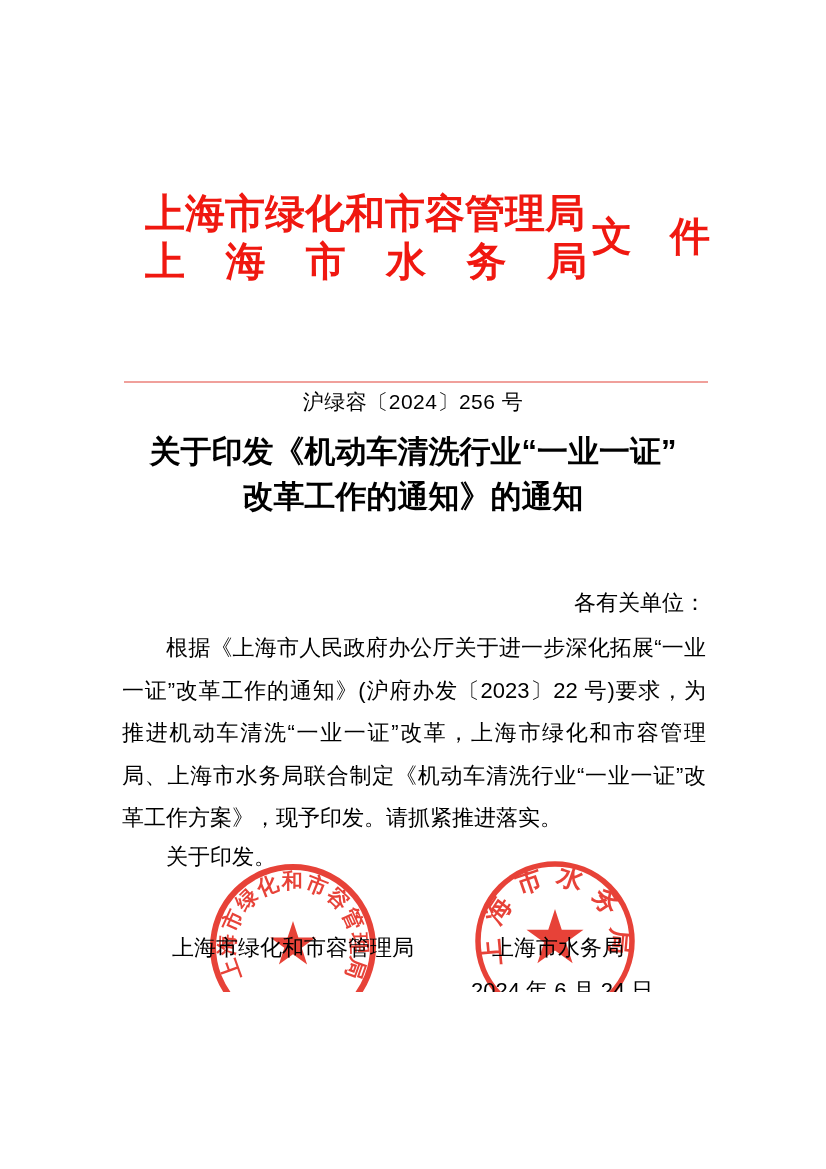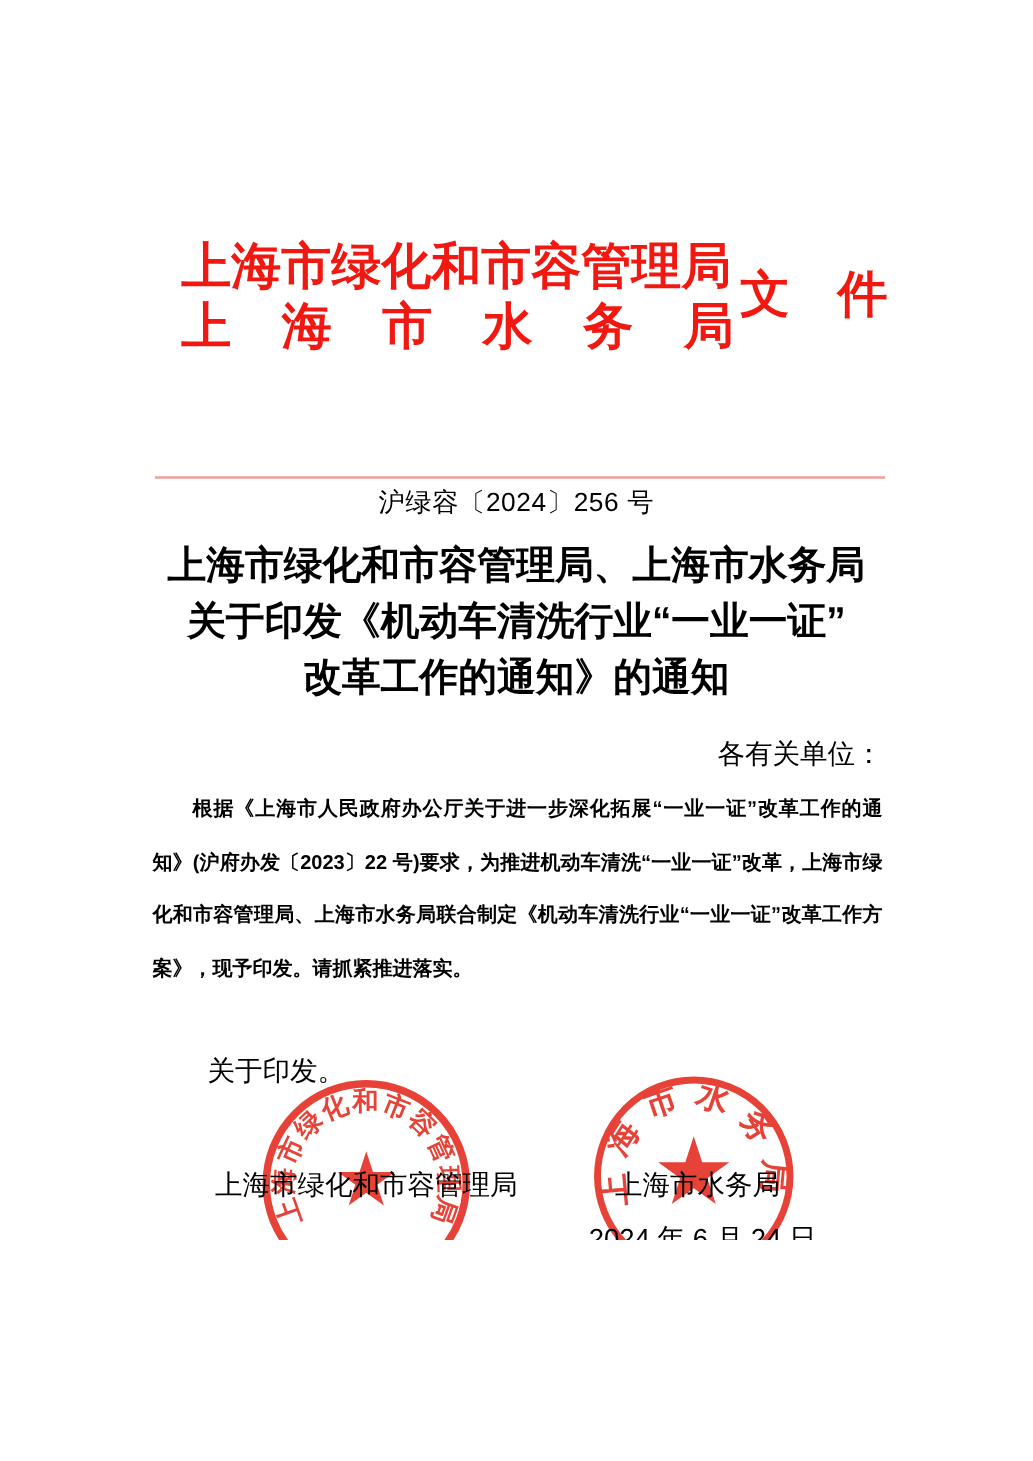--- a/index.html
+++ b/index.html
@@ -52,21 +52,21 @@
     text-align: center; font-size: 31px; font-weight: 700;
     line-height: 45px;
   }
   
   .salutation {
     position: absolute; left: 122px; top: 589px; width: 584px;
     font-size: 22px; font-weight: 500; line-height: 28px; text-align: right;
   }
   .body-paragraph {
     position: absolute; left: 122px; top: 627px; width: 584px;
-    font-size: 16px; font-weight: 700; line-height: 42.5px;
+    font-size: 22px; font-weight: 400; line-height: 42.5px;
     text-align: justify; text-indent: 2em;
   }
   .closing {
     position: absolute; left: 122px; top: 843px; width: 584px;
     font-size: 22px; font-weight: 500; line-height: 28px;
     text-indent: 2em;
   }
   
   .sig-left {
     position: absolute; left: 172px; top: 933px;
@@ -113,21 +113,20 @@
     </div>
   <div class="hdr-doctype" style="display: flex; justify-content: space-between;">
       <span>文</span>
       <span>件</span>
     </div>
 
   <div class="doc-number">沪绿容〔2024〕256 号</div>
   <div class="red-rule"></div>
 
   <div class="doc-title">
-    <div>上海市绿化和市容管理局、上海市水务局</div>
     <div>关于印发《机动车清洗行业“一业一证”</div>
     <div>改革工作的通知》的通知</div>
   </div>
 
   <div class="salutation">各有关单位：</div>
   <div class="body-paragraph">根据《上海市人民政府办公厅关于进一步深化拓展“一业一证”改革工作的通知》(沪府办发〔2023〕22 号)要求，为推进机动车清洗“一业一证”改革，上海市绿化和市容管理局、上海市水务局联合制定《机动车清洗行业“一业一证”改革工作方案》，现予印发。请抓紧推进落实。</div>
   <div class="closing">关于印发。</div>
 
   <div class="sig-left">上海市绿化和市容管理局</div>
   <div class="sig-right">上海市水务局</div>

